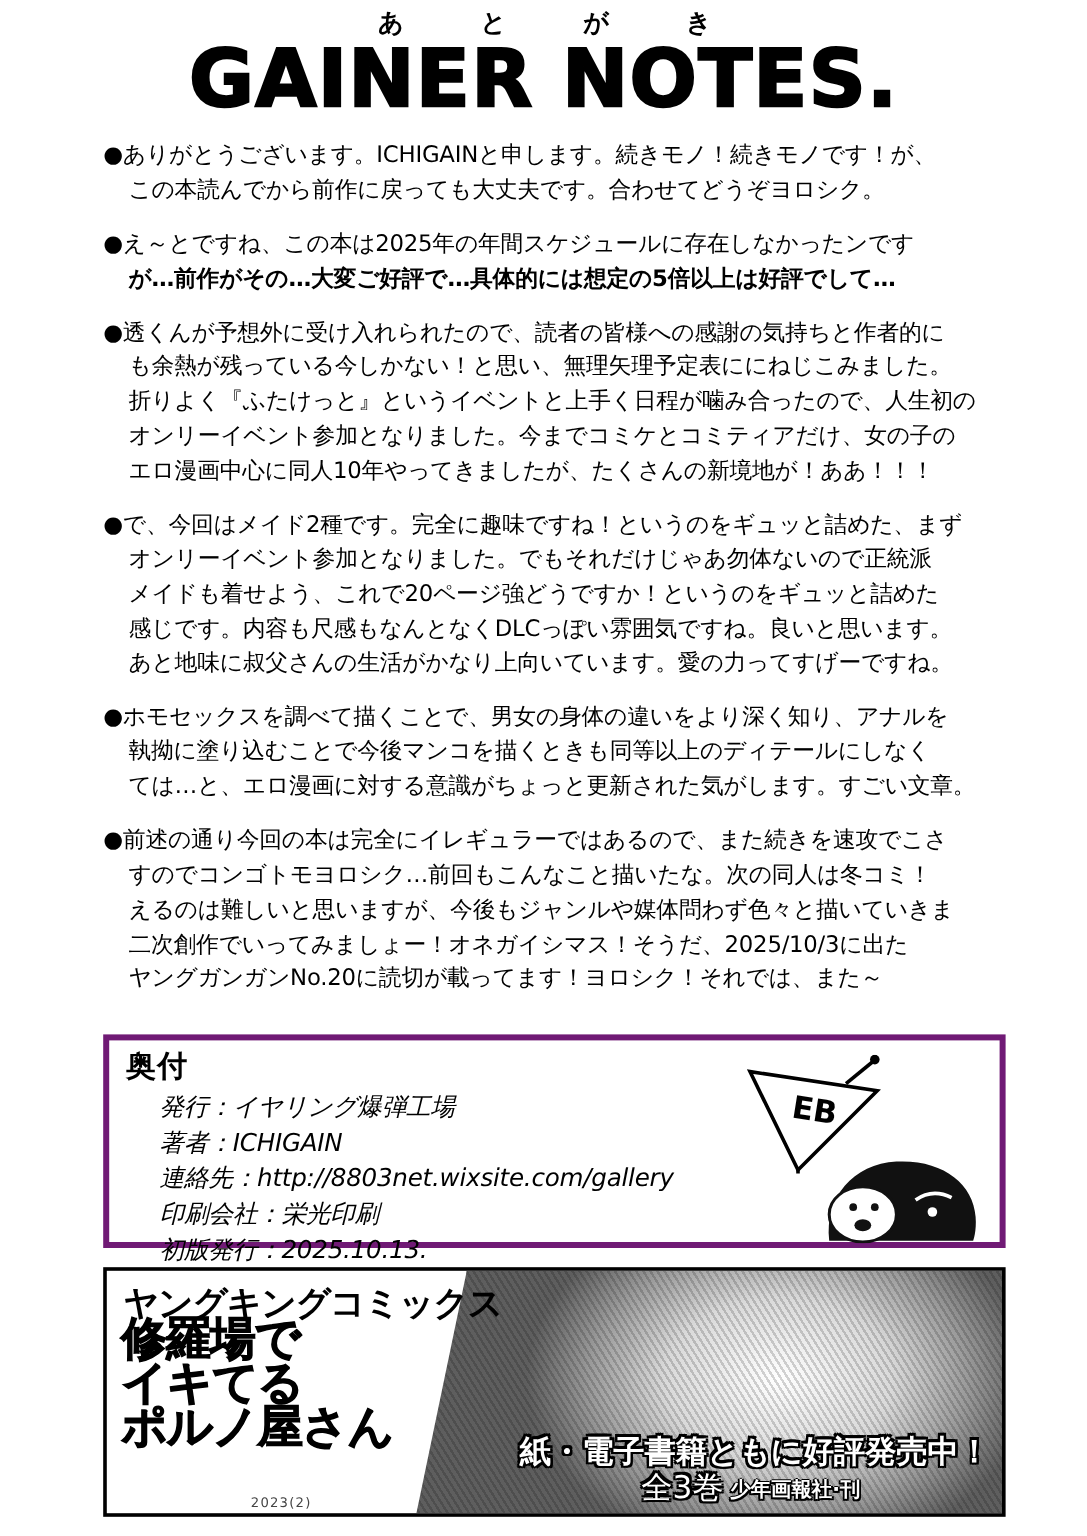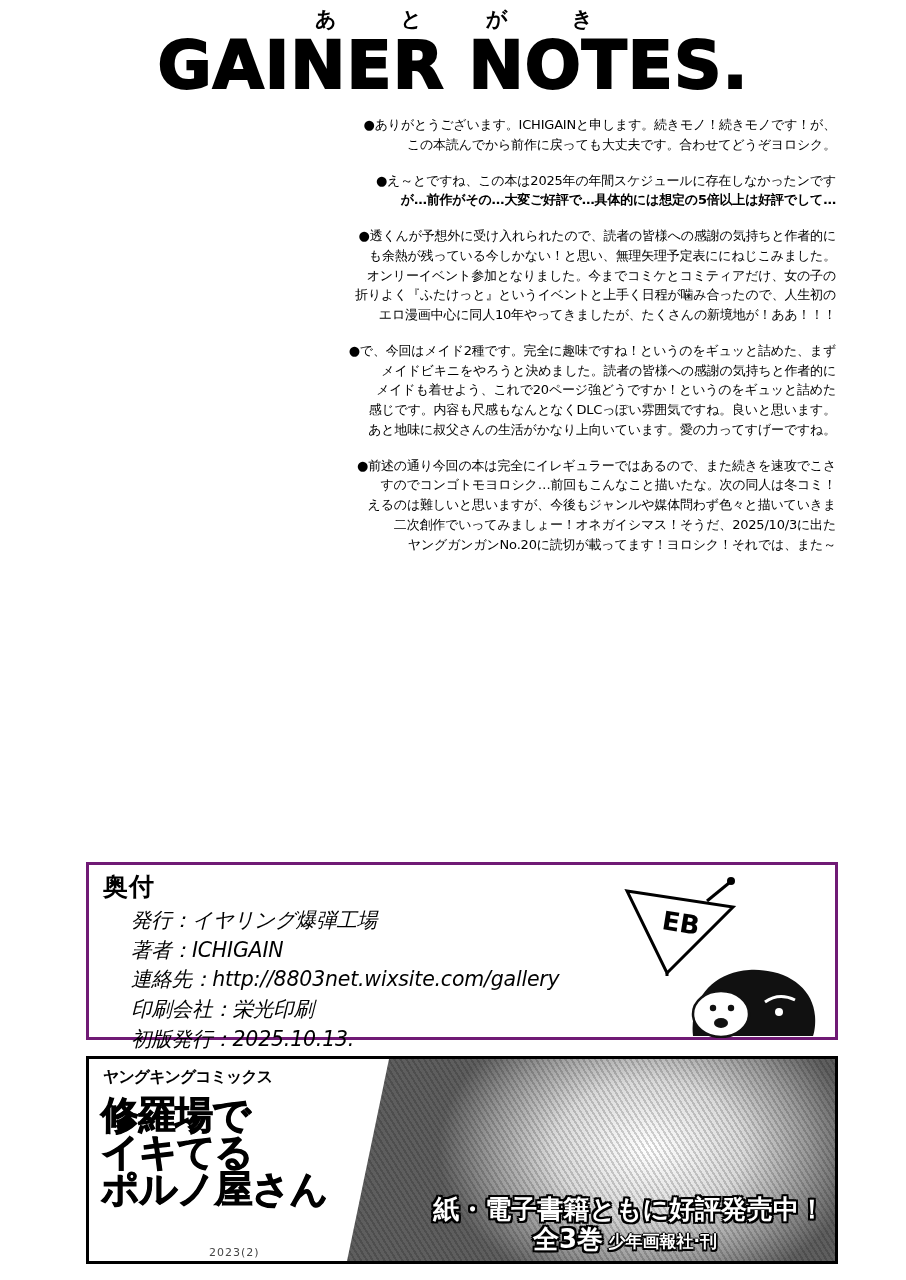--- a/index.html
+++ b/index.html
@@ -42,45 +42,45 @@
   }
 
   
   .notes {
     position: absolute;
     left: 86px;
     top: 115px;
     width: 750px;
   }
   .para {
-    font-size: 13px;
+    font-size: 19px;
     line-height: 1.52;
     margin-bottom: 16px;
     letter-spacing: -0.2px;
-    text-align: right;
+    text-align: left;
   }
   .para .ind {
     display: block;
     padding-left: 21px;
     text-indent: -21px;
   }
   .para .cont {
     display: block;
     padding-left: 21px;
   }
   .bold { font-weight: 700; }
 
   
   .colophon {
     position: absolute;
     left: 86px;
     top: 862px;
     width: 752px;
     height: 178px;
-    border: 3px solid #701a75;
+    border: 5px solid #701a75;
     box-sizing: border-box;
   }
   .colophon-inner {
     padding: 7px 0 0 14px;
     position: relative;
     height: 100%;
   }
   .colophon-title {
     font-size: 25px;
     font-weight: 700;
@@ -146,21 +146,21 @@
     left: 0; top: 0;
     width: 300px;
     height: 100%;
     background: #ffffff;
     clip-path: polygon(0 0, 100% 0, 86% 100%, 0 100%);
   }
   .ad-series {
     position: absolute;
     left: 14px;
     top: 8px;
-    font-size: 16px;
+    font-size: 29px;
     font-weight: 900;
     letter-spacing: -1px;
     white-space: nowrap;
   }
   .ad-title {
     position: absolute;
     left: 12px;
     top: 38px;
     font-size: 38px;
     font-weight: 900;
@@ -186,21 +186,21 @@
     text-shadow:
       2px 0 0 #000, -2px 0 0 #000, 0 2px 0 #000, 0 -2px 0 #000,
       2px 2px 0 #000, -2px 2px 0 #000, 2px -2px 0 #000, -2px -2px 0 #000;
     white-space: nowrap;
   }
   .ad-caption2 {
     position: absolute;
     right: 232px;
     bottom: 4px;
     font-size: 26px;
-    font-weight: 700;
+    font-weight: 400;
     color: #ffffff;
     text-shadow:
       2px 0 0 #000, -2px 0 0 #000, 0 2px 0 #000, 0 -2px 0 #000,
       2px 2px 0 #000, -2px 2px 0 #000, 2px -2px 0 #000, -2px -2px 0 #000;
     white-space: nowrap;
     margin-top: 18px;
   }
   .ad-publisher {
     position: absolute;
     right: 118px;
@@ -230,33 +230,38 @@
   </div>
 
   <div class="para">
     <span class="ind">●え～とですね、この本は2025年の年間スケジュールに存在しなかったンです</span>
     <span class="cont bold">が…前作がその…大変ご好評で…具体的には想定の5倍以上は好評でして…</span>
   </div>
 
   <div class="para">
     <span class="ind">●透くんが予想外に受け入れられたので、読者の皆様への感謝の気持ちと作者的に</span>
     <span class="cont">も余熱が残っている今しかない！と思い、無理矢理予定表ににねじこみました。</span>
+    <span class="cont">折りよく『ふたけっと』というイベントと上手く日程が噛み合ったので、人生初の</span>
     <span class="cont">オンリーイベント参加となりました。今までコミケとコミティアだけ、女の子の</span>
-    <span class="cont">折りよく『ふたけっと』というイベントと上手く日程が噛み合ったので、人生初の</span>
     <span class="cont">エロ漫画中心に同人10年やってきましたが、たくさんの新境地が！ああ！！！</span>
   </div>
 
   <div class="para">
     <span class="ind">●で、今回はメイド2種です。完全に趣味ですね！というのをギュッと詰めた、まず</span>
-    <span class="cont">メイドビキニをやろうと決めました。読者の皆様への感謝の気持ちと作者的に</span>
+    <span class="cont">オンリーイベント参加となりました。でもそれだけじゃあ勿体ないので正統派</span>
     <span class="cont">メイドも着せよう、これで20ページ強どうですか！というのをギュッと詰めた</span>
     <span class="cont">感じです。内容も尺感もなんとなくDLCっぽい雰囲気ですね。良いと思います。</span>
     <span class="cont">あと地味に叔父さんの生活がかなり上向いています。愛の力ってすげーですね。</span>
   </div>
 
+  <div class="para">
+    <span class="ind">●ホモセックスを調べて描くことで、男女の身体の違いをより深く知り、アナルを</span>
+    <span class="cont">執拗に塗り込むことで今後マンコを描くときも同等以上のディテールにしなく</span>
+    <span class="cont">ては…と、エロ漫画に対する意識がちょっと更新された気がします。すごい文章。</span>
+  </div>
 
   <div class="para">
     <span class="ind">●前述の通り今回の本は完全にイレギュラーではあるので、また続きを速攻でこさ</span>
     <span class="cont">すのでコンゴトモヨロシク…前回もこんなこと描いたな。次の同人は冬コミ！</span>
     <span class="cont">えるのは難しいと思いますが、今後もジャンルや媒体問わず色々と描いていきま</span>
     <span class="cont">二次創作でいってみましょー！オネガイシマス！そうだ、2025/10/3に出た</span>
     <span class="cont">ヤングガンガンNo.20に読切が載ってます！ヨロシク！それでは、また～</span>
   </div>
 
 </div>

